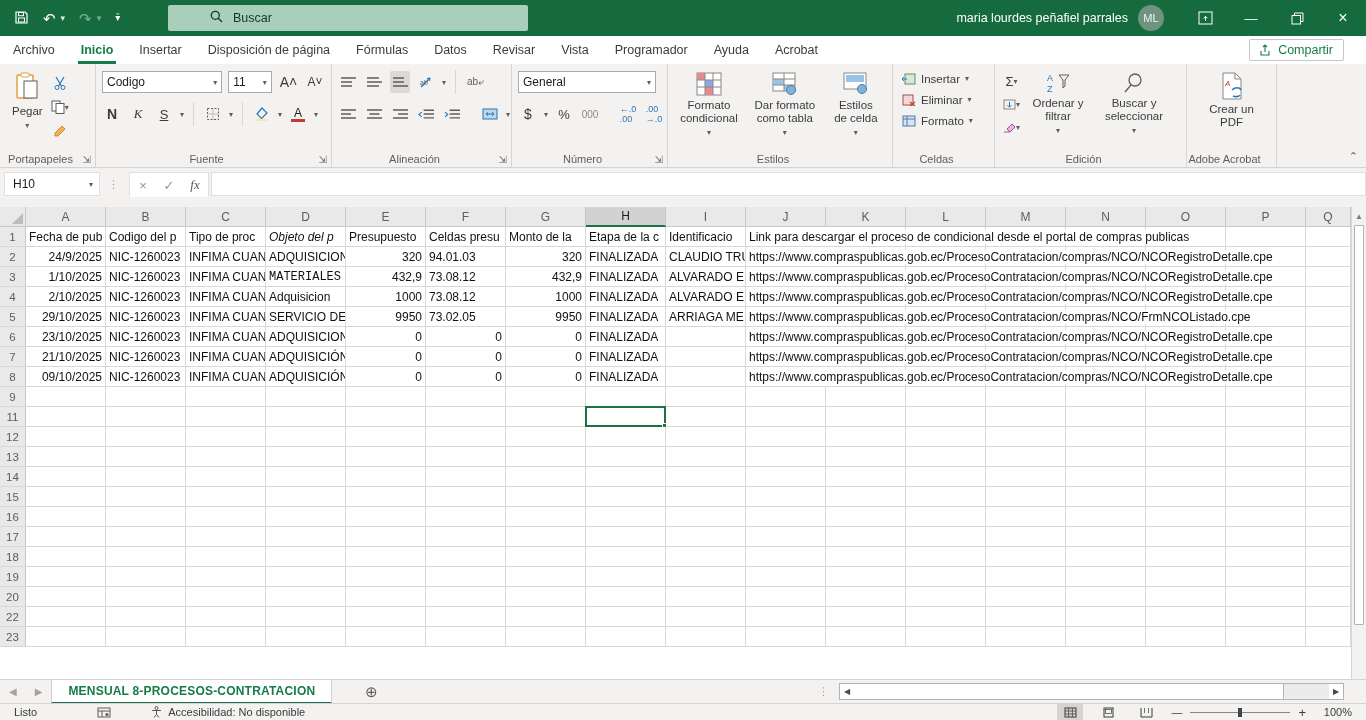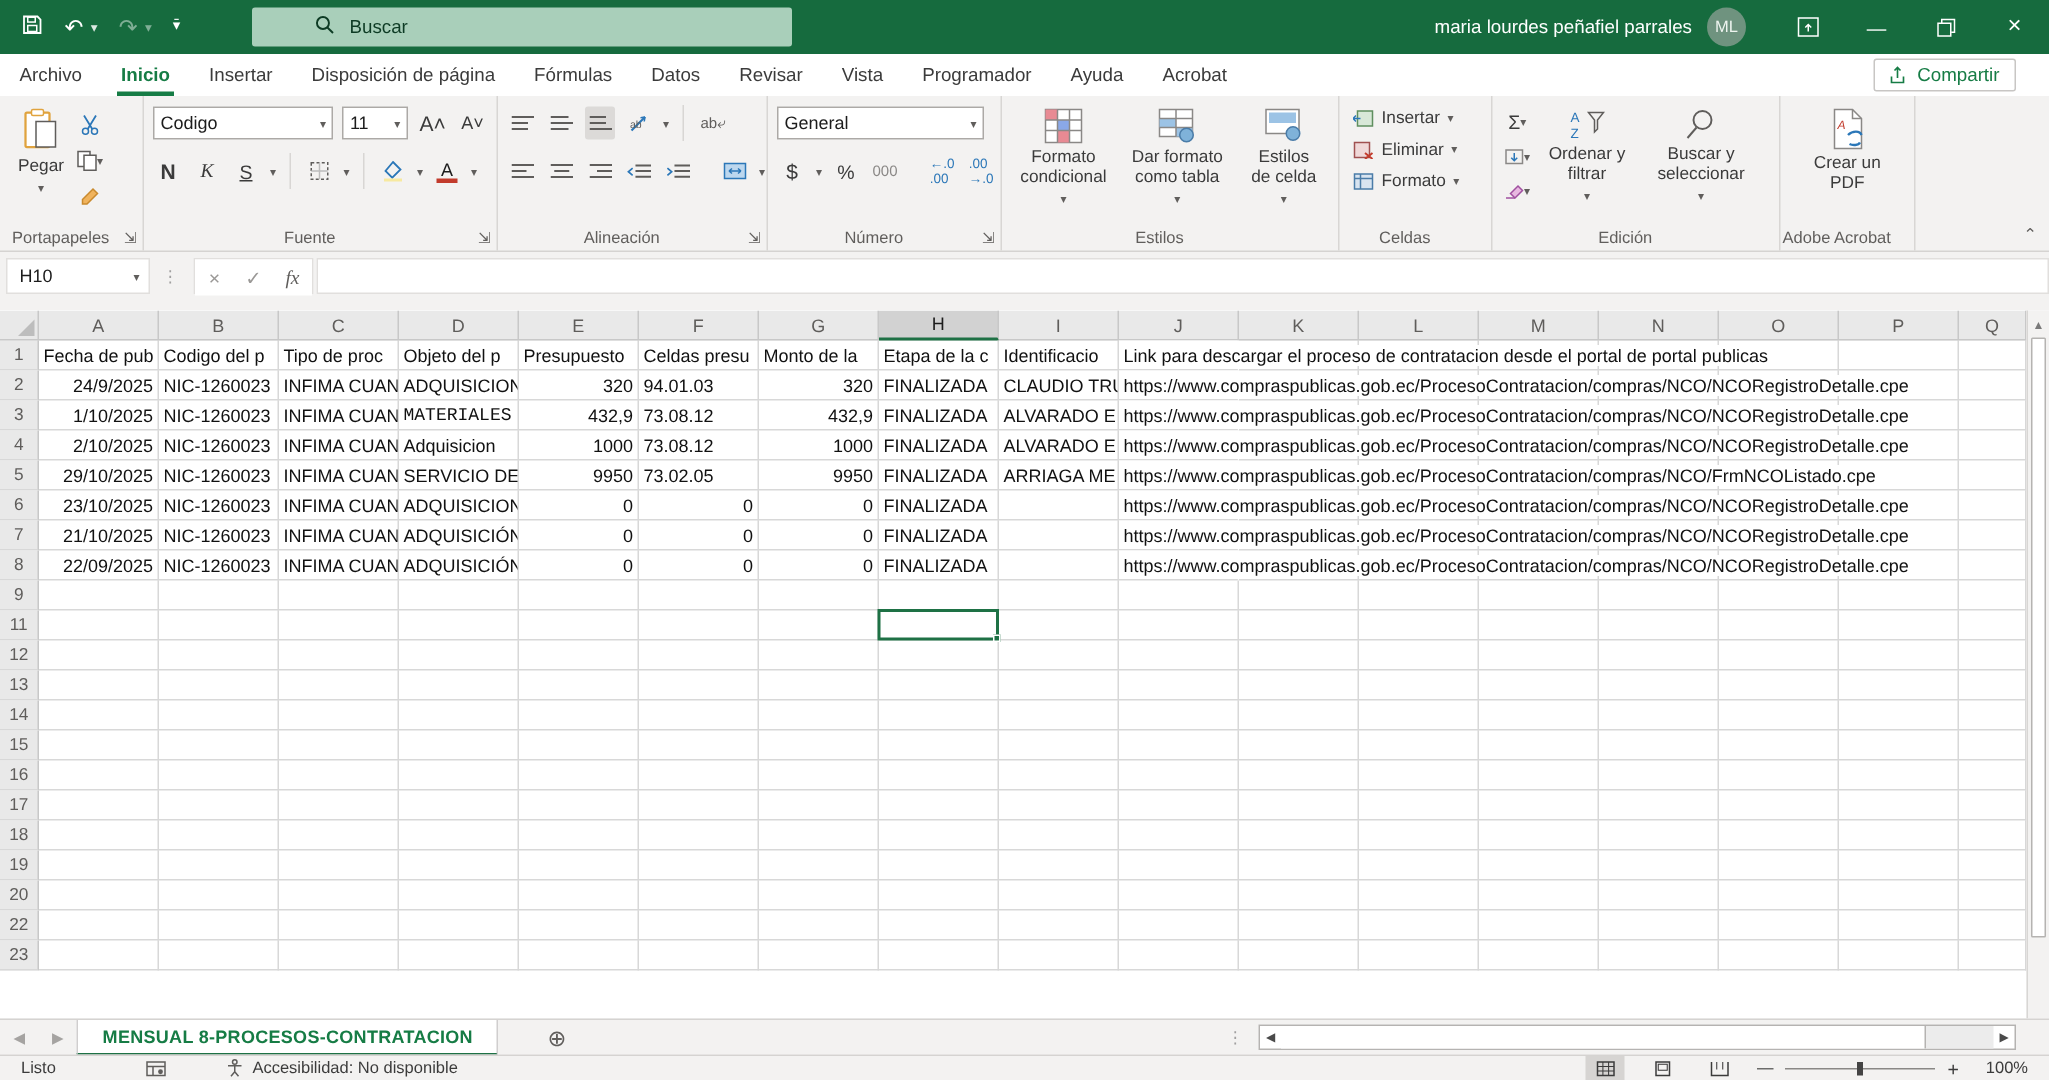--- a/index.html
+++ b/index.html
@@ -537,40 +537,40 @@
           <div class="rowhead">1</div>
           <div class="cell" style="width: 80px;">
             <span>Fecha de pub</span>
           </div>
           <div class="cell" style="width: 80px;">
             <span>Codigo del p</span>
           </div>
           <div class="cell" style="width: 80px;">
             <span>Tipo de proc</span>
           </div>
-          <div class="cell" style="width: 80px;">
+          <div class="cell" style="width: 80px; font-style: italic;">
             <span>Objeto del p</span>
           </div>
           <div class="cell" style="width: 80px;">
             <span>Presupuesto</span>
           </div>
           <div class="cell" style="width: 80px;">
             <span>Celdas presu</span>
           </div>
           <div class="cell" style="width: 80px;">
             <span>Monto de la</span>
           </div>
           <div class="cell" style="width: 80px;">
             <span>Etapa de la c</span>
           </div>
           <div class="cell" style="width: 80px;">
             <span>Identificacio</span>
           </div>
           <div class="cell spill" style="width: 80px;">
-            <span>Link para descargar el proceso de contratacion desde el portal de portal publicas</span>
+            <span>Link para descargar el proceso de condicional desde el portal de compras publicas</span>
           </div>
           <div class="cell" style="width: 80px;"></div>
           <div class="cell" style="width: 80px;"></div>
           <div class="cell" style="width: 80px;"></div>
           <div class="cell" style="width: 80px;"></div>
           <div class="cell" style="width: 80px;"></div>
           <div class="cell" style="width: 80px;"></div>
           <div class="cell" style="width: 45px;"></div>
         </div>
         <div class="grow">
@@ -805,21 +805,21 @@
           <div class="cell" style="width: 80px;"></div>
           <div class="cell" style="width: 80px;"></div>
           <div class="cell" style="width: 80px;"></div>
           <div class="cell" style="width: 80px;"></div>
           <div class="cell" style="width: 80px;"></div>
           <div class="cell" style="width: 45px;"></div>
         </div>
         <div class="grow">
           <div class="rowhead">8</div>
           <div class="cell ar" style="width: 80px;">
-            <span>22/09/2025</span>
+            <span>09/10/2025</span>
           </div>
           <div class="cell" style="width: 80px;">
             <span>NIC-1260023</span>
           </div>
           <div class="cell" style="width: 80px;">
             <span>INFIMA CUANTIA</span>
           </div>
           <div class="cell" style="width: 80px;">
             <span>ADQUISICIÓN</span>
           </div>

